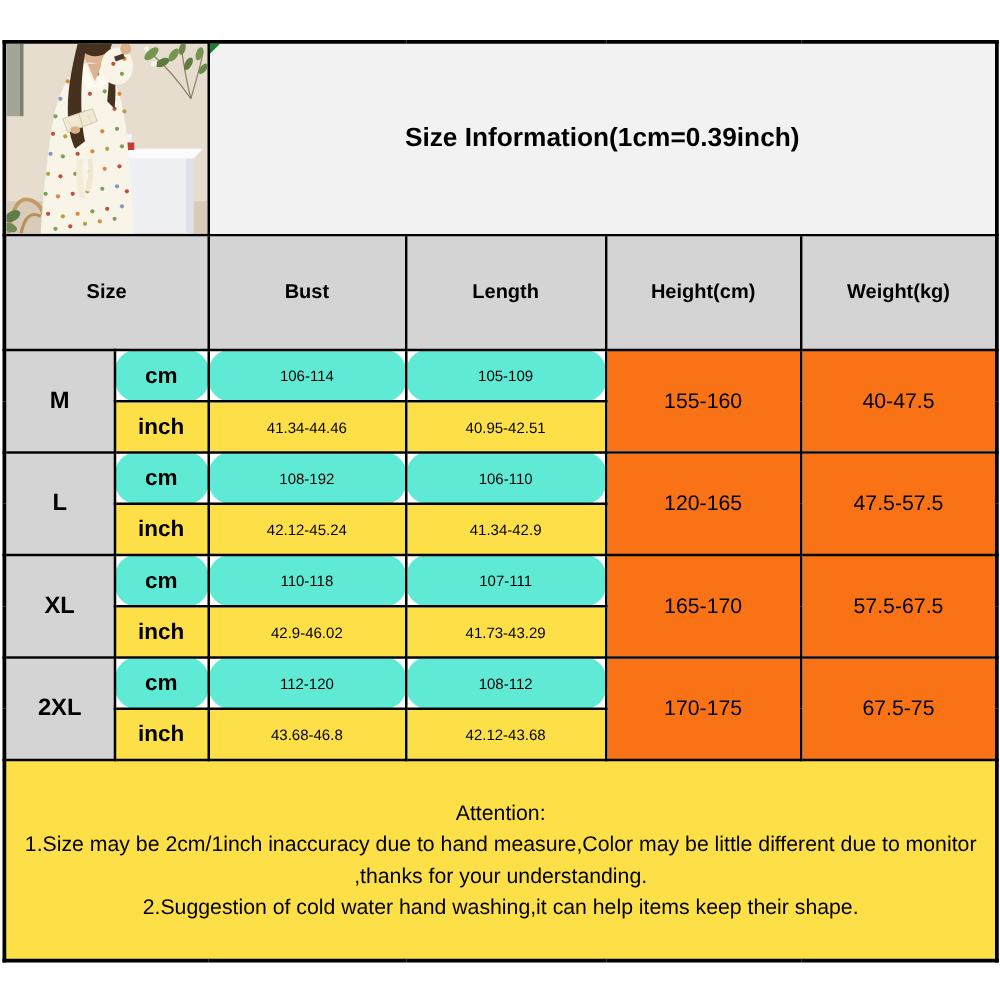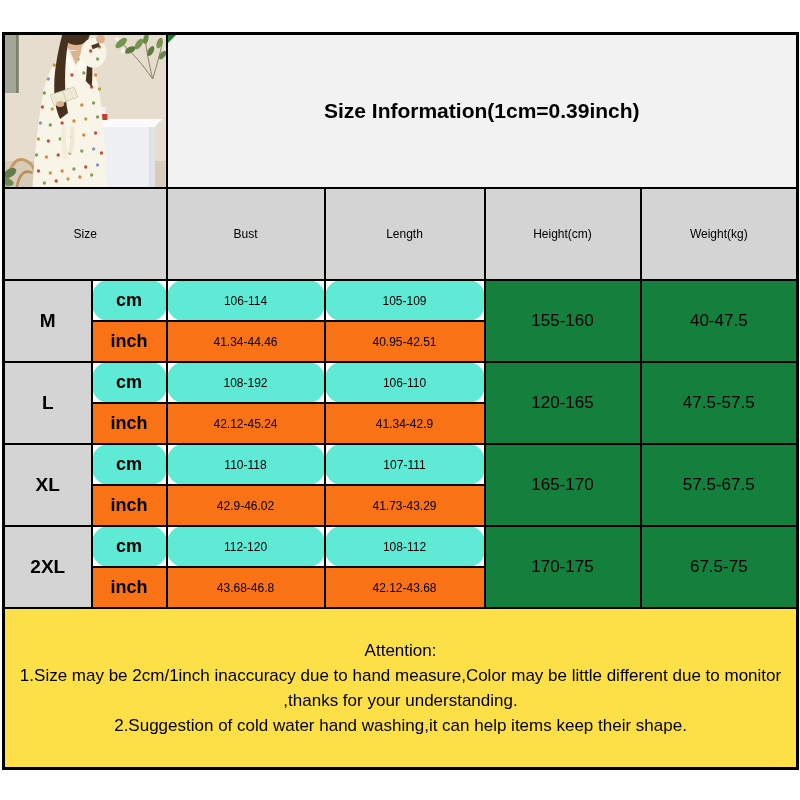--- a/index.html
+++ b/index.html
@@ -27,27 +27,27 @@
 
   td.title-cell {
     background:#f2f2f2; position:relative;
     font-size:21px; font-weight:bold; letter-spacing:0px;
   }
   .corner-flag {
     position:absolute; left:0; top:0; width:0; height:0;
     border-top:8px solid #1e7a2e; border-right:8px solid transparent;
   }
 
-  td.col-head { background:#d4d4d4; font-weight:normal; font-size:12px; }
+  td.col-head { background:#d4d4d4; font-weight:bold; font-size:16px; }
   td.size-label { background:#d4d4d4; font-weight:bold; font-size:19px; }
   td.unit { font-weight:bold; font-size:18px; }
   td.val  { font-size:12px; font-weight:normal; }
   td.bg-cm   { background:#5eead4;border-radius:17px; }
-  td.bg-inch { background:#f97316; }
-  td.merged  { background:#15803d; font-size:17px;margin-left:30px; }
+  td.bg-inch { background:#fde047; }
+  td.merged  { background:#f97316; font-size:17px;margin-left:30px; }
 
   td.note-cell {
     text-align:left; vertical-align:top; background:#fde047;
     padding:5px 8px 0 6px; font-size:17px; line-height:25px;
   }
   .note-line { display:block; }
 </style>
 </head>
 <body>
 

